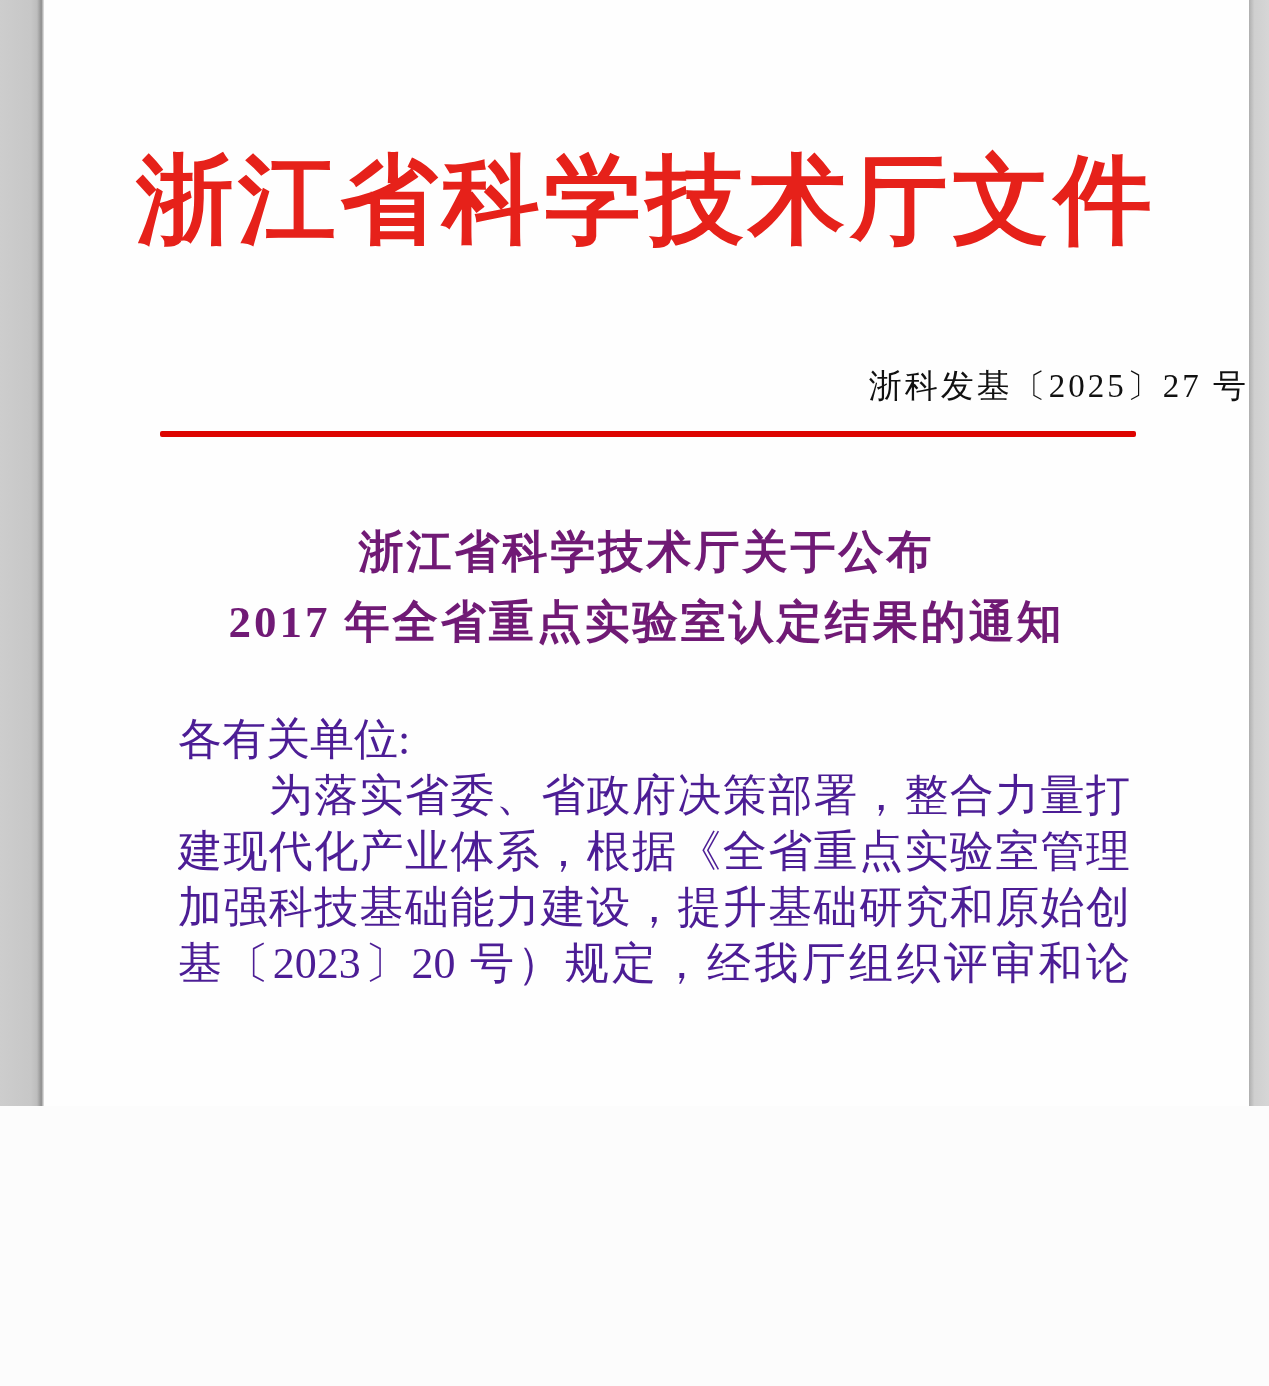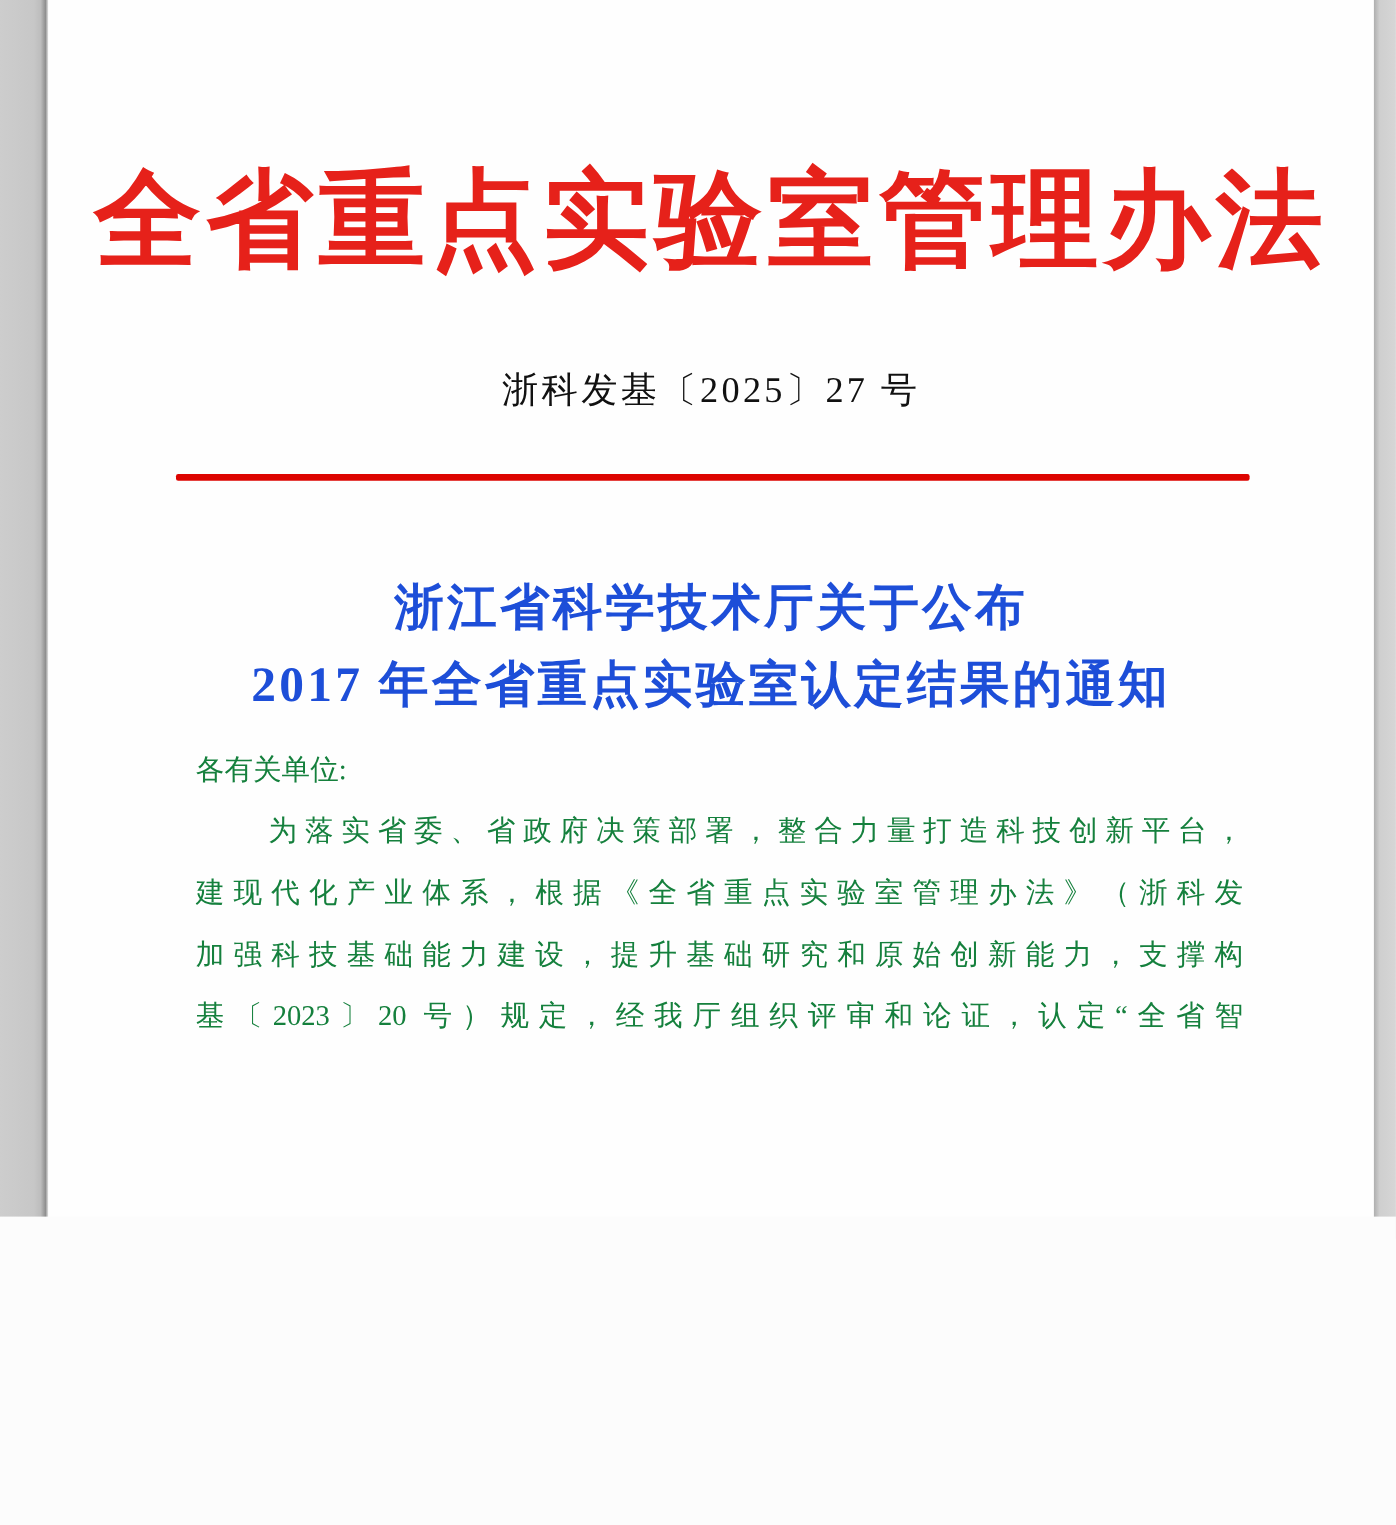--- a/index.html
+++ b/index.html
@@ -22,37 +22,37 @@
     position:absolute;left:44px;top:0;width:1205px;height:1112px;
     background:#fefefe;
   }
   .doc-header-title{
     position:absolute;left:0;top:148px;width:100%;
     text-align:center;font-weight:bold;
     font-size:97px;letter-spacing:5px;line-height:105px;
     color:#e6211a;white-space:nowrap;
   }
   .doc-number{
-    position:absolute;left:0;top:332px;width:100%;
-    text-align:center;font-size:33px;letter-spacing:3px;color:#111;
+    position:absolute;left:0;top:364px;width:100%;
+    text-align:right;font-size:33px;letter-spacing:3px;color:#111;
   }
   .red-divider{
     position:absolute;left:116px;top:431px;width:976px;height:6px;
     background:#dd0400;border-radius:2px;
   }
   .notice-title{
     position:absolute;left:0;width:100%;text-align:center;
-    font-weight:bold;font-size:45px;letter-spacing:3px;color:#1d4ed8;
+    font-weight:bold;font-size:45px;letter-spacing:3px;color:#701a75;
     white-space:nowrap;
   }
   .notice-title.l1{top:522px;}
   .notice-title.l2{top:592px;}
   .body-block{
-    position:absolute;left:134px;top:672px;width:952px;
-    font-size:26px;color:#15803d;
+    position:absolute;left:134px;top:712px;width:952px;
+    font-size:44px;color:#4c1d95;
   }
   .body-line{
     height:56px;line-height:56px;white-space:nowrap;
   }
   .body-line.jl{
     text-align:justify;text-align-last:justify;white-space:normal;
     height:56px;overflow:hidden;
   }
   .body-line.last{letter-spacing:1.5px;}
   
@@ -61,21 +61,21 @@
     background:#fcfcfc;
   }
 </style>
 </head>
 <body>
 
 <div class="edge-left"></div>
 <div class="edge-right"></div>
 
 <div class="page">
-  <div class="doc-header-title">全省重点实验室管理办法</div>
+  <div class="doc-header-title">浙江省科学技术厅文件</div>
   <div class="doc-number">浙科发基〔2025〕27 号</div>
   <div class="red-divider"></div>
   <div class="notice-title l1">浙江省科学技术厅关于公布</div>
   <div class="notice-title l2">2017 年全省重点实验室认定结果的通知</div>
 
   <div class="body-block">
     <div class="body-line">各有关单位:</div>
     <div class="body-line jl">　　为落实省委、省政府决策部署，整合力量打造科技创新平台，</div>
     <div class="body-line jl">建现代化产业体系，根据《全省重点实验室管理办法》（浙科发</div>
     <div class="body-line jl">加强科技基础能力建设，提升基础研究和原始创新能力，支撑构</div>

